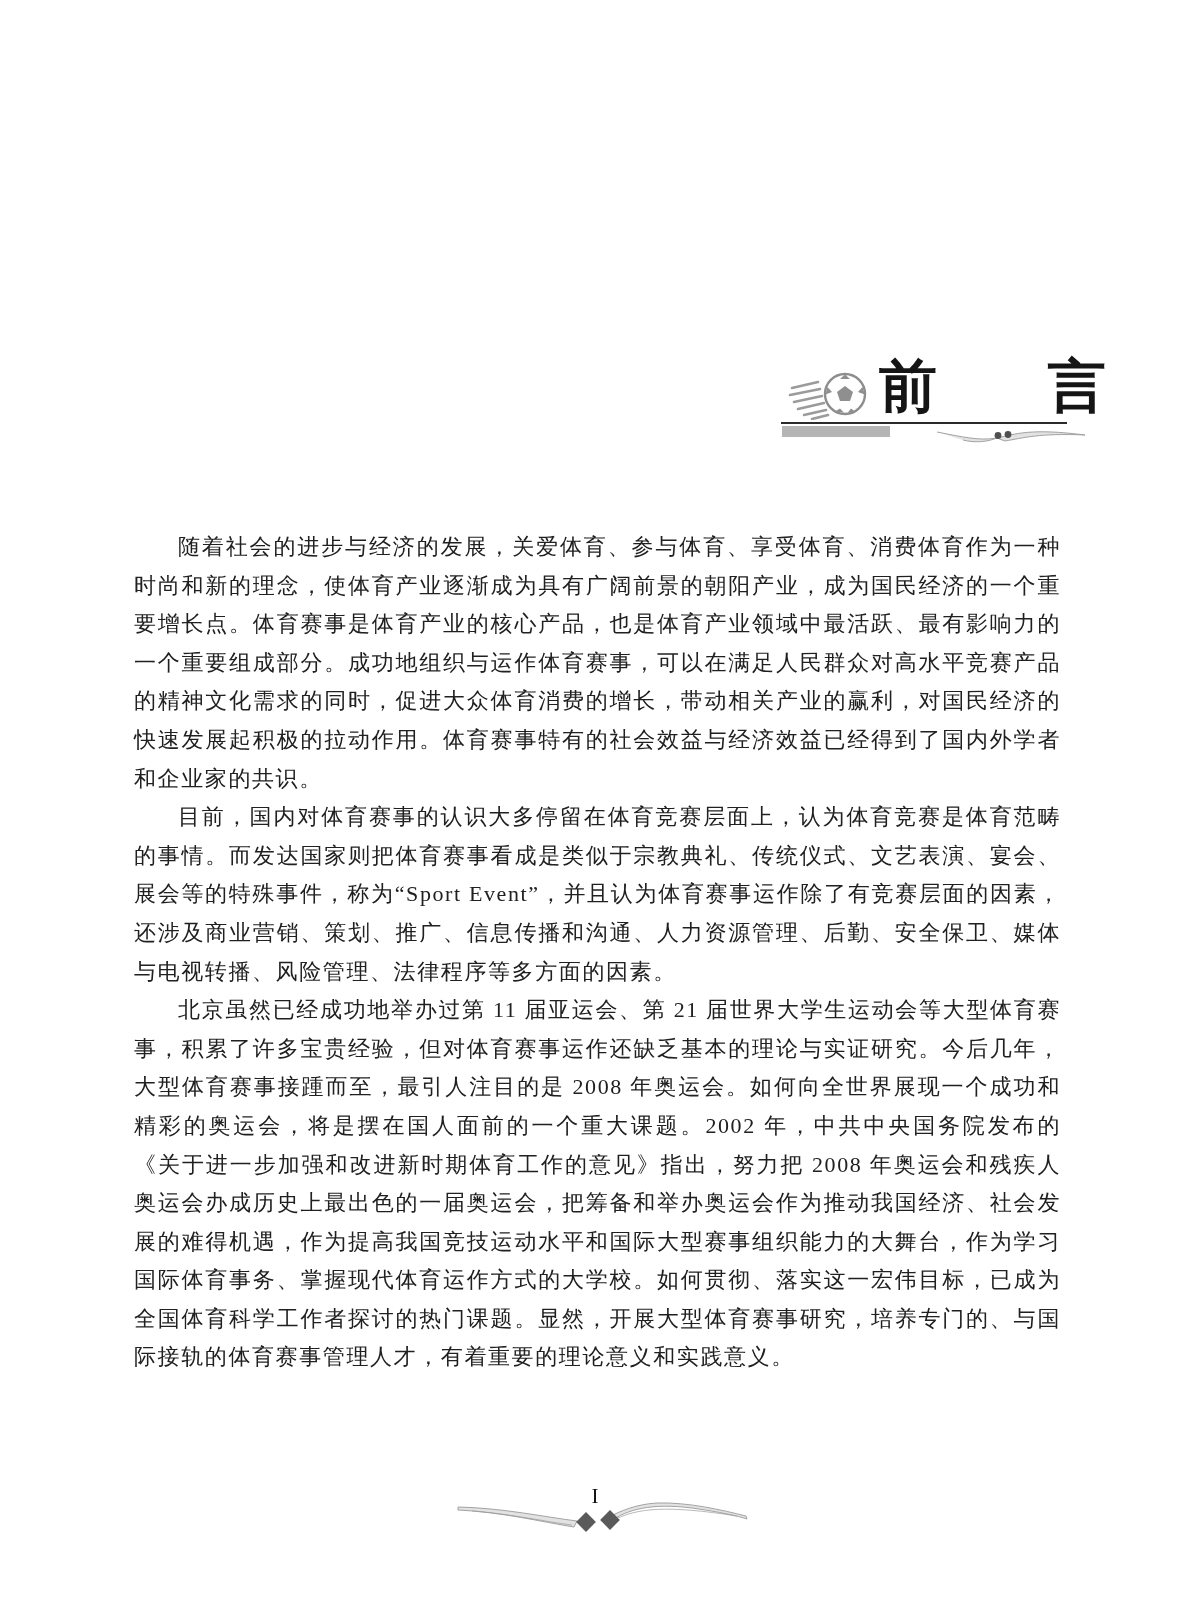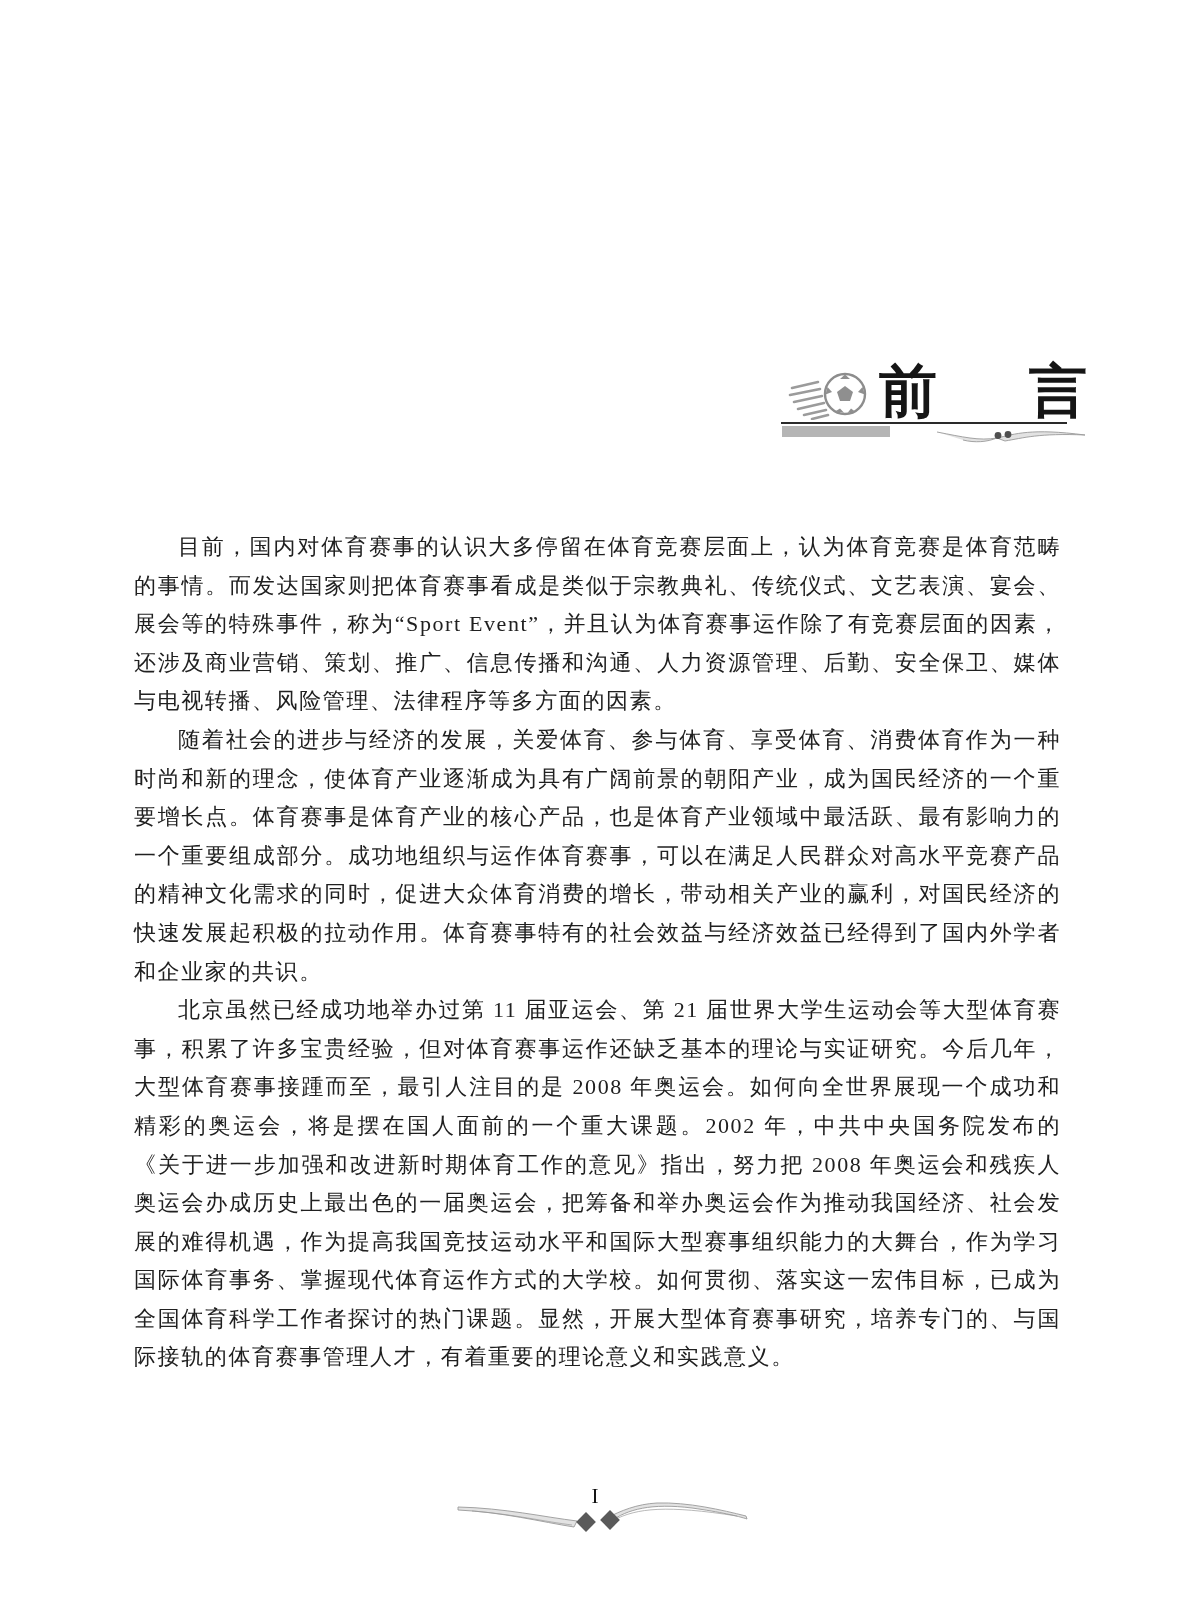--- a/index.html
+++ b/index.html
@@ -10,21 +10,21 @@
     margin:0 auto;
     overflow:hidden;
     font-family:"Liberation Serif","DejaVu Serif",serif;
     color:#1c1c1c;
   }
 
   
   .hdr{position:absolute;left:0;top:0;width:100%;height:0;}
   .hdr-title{
     position:absolute;left:879px;top:362px;
-    font-family:Liberation Sans, sans-serif;
+    font-family:Liberation Mono, monospace;
     font-weight:900;
     font-size:58px;line-height:58px;
     color:#151515;
     word-spacing:74px;
     white-space:nowrap;
     letter-spacing:1px;
   }
   .ball-icon{position:absolute;left:788px;top:366px;}
   .hdr-rule{
     position:absolute;left:781px;top:422px;width:286px;height:0;
@@ -97,22 +97,22 @@
       <svg width="152" height="26" viewBox="0 0 152 26">
         <path d="M2,11 C28,16 44,20 62,17 C52,21 40,22 28,19" fill="#e2e2e2" stroke="#9a9a9a" stroke-width="0.9"></path>
         <path d="M62,17 C80,13 96,7 150,14 C104,12 88,17 70,20 Z" fill="#e2e2e2" stroke="#9a9a9a" stroke-width="0.9"></path>
         <circle cx="63" cy="14.5" r="3.4" fill="#4f4f4f"></circle>
         <circle cx="73" cy="13.5" r="3.4" fill="#4f4f4f"></circle>
       </svg>
     </span>
   </div>
 
   <div class="bodytext">
+    <p>随着社会的进步与经济的发展，关爱体育、参与体育、享受体育、消费体育作为一种时尚和新的理念，使体育产业逐渐成为具有广阔前景的朝阳产业，成为国民经济的一个重要增长点。体育赛事是体育产业的核心产品，也是体育产业领域中最活跃、最有影响力的一个重要组成部分。成功地组织与运作体育赛事，可以在满足人民群众对高水平竞赛产品的精神文化需求的同时，促进大众体育消费的增长，带动相关产业的赢利，对国民经济的快速发展起积极的拉动作用。体育赛事特有的社会效益与经济效益已经得到了国内外学者和企业家的共识。</p>
     <p>目前，国内对体育赛事的认识大多停留在体育竞赛层面上，认为体育竞赛是体育范畴的事情。而发达国家则把体育赛事看成是类似于宗教典礼、传统仪式、文艺表演、宴会、展会等的特殊事件，称为“Sport Event”，并且认为体育赛事运作除了有竞赛层面的因素，还涉及商业营销、策划、推广、信息传播和沟通、人力资源管理、后勤、安全保卫、媒体与电视转播、风险管理、法律程序等多方面的因素。</p>
-    <p>随着社会的进步与经济的发展，关爱体育、参与体育、享受体育、消费体育作为一种时尚和新的理念，使体育产业逐渐成为具有广阔前景的朝阳产业，成为国民经济的一个重要增长点。体育赛事是体育产业的核心产品，也是体育产业领域中最活跃、最有影响力的一个重要组成部分。成功地组织与运作体育赛事，可以在满足人民群众对高水平竞赛产品的精神文化需求的同时，促进大众体育消费的增长，带动相关产业的赢利，对国民经济的快速发展起积极的拉动作用。体育赛事特有的社会效益与经济效益已经得到了国内外学者和企业家的共识。</p>
     <p>北京虽然已经成功地举办过第 11 届亚运会、第 21 届世界大学生运动会等大型体育赛事，积累了许多宝贵经验，但对体育赛事运作还缺乏基本的理论与实证研究。今后几年，大型体育赛事接踵而至，最引人注目的是 2008 年奥运会。如何向全世界展现一个成功和精彩的奥运会，将是摆在国人面前的一个重大课题。2002 年，中共中央国务院发布的《关于进一步加强和改进新时期体育工作的意见》指出，努力把 2008 年奥运会和残疾人奥运会办成历史上最出色的一届奥运会，把筹备和举办奥运会作为推动我国经济、社会发展的难得机遇，作为提高我国竞技运动水平和国际大型赛事组织能力的大舞台，作为学习国际体育事务、掌握现代体育运作方式的大学校。如何贯彻、落实这一宏伟目标，已成为全国体育科学工作者探讨的热门课题。显然，开展大型体育赛事研究，培养专门的、与国际接轨的体育赛事管理人才，有着重要的理论意义和实践意义。</p>
   </div>
 
   <div class="pagenum">I</div>
 
   <span class="ftr-divider">
     <svg width="300" height="40" viewBox="0 0 300 40">
 
       <path d="M6,12 C50,14 90,24 122,29 L125,23 C92,19 52,10 6,9 Z" fill="#e2e2e2" stroke="#9a9a9a" stroke-width="0.9"></path>
       <path d="M20,13 C60,16 95,24 120,27" fill="none" stroke="#9a9a9a" stroke-width="0.7"></path>

